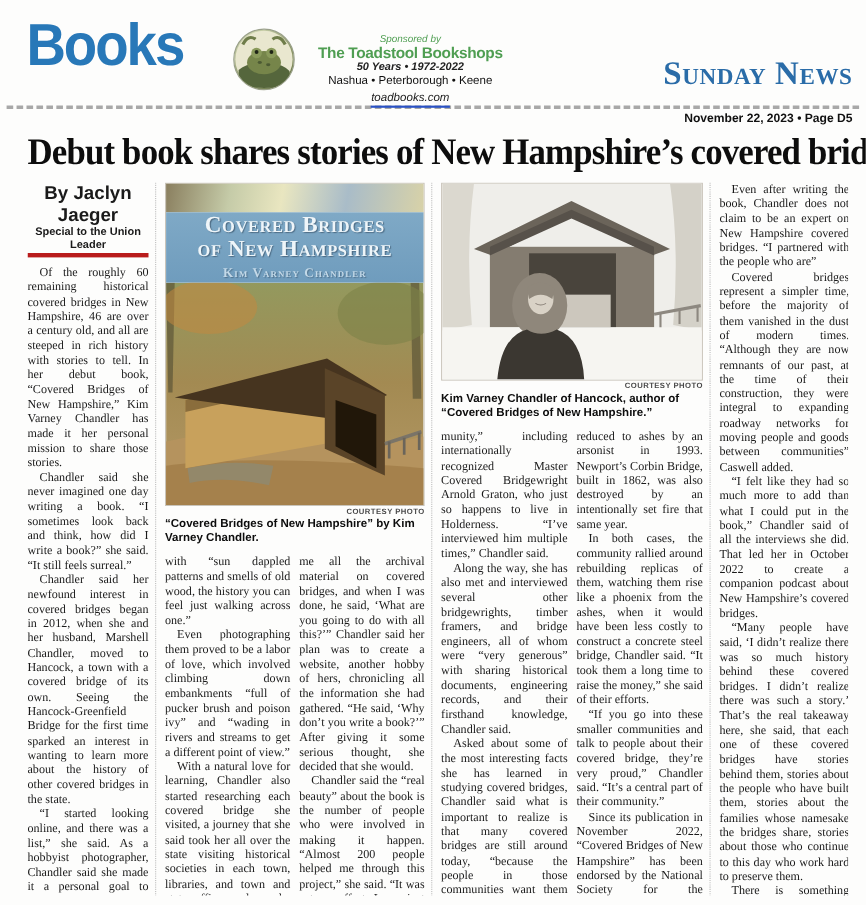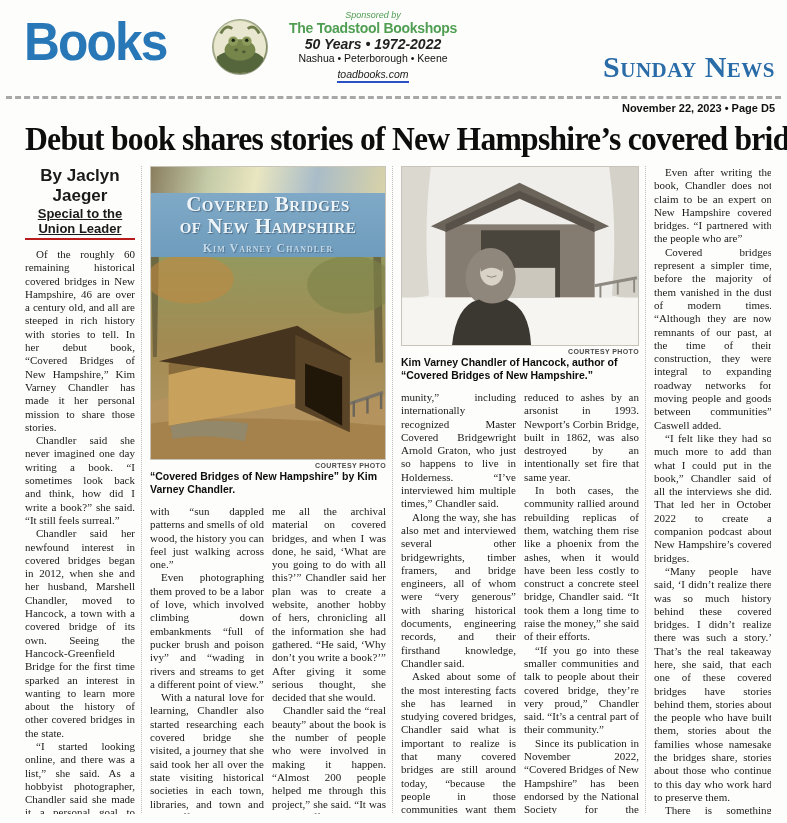--- a/index.html
+++ b/index.html
@@ -12,23 +12,23 @@
     position: absolute; left: 24px; top: 14px;
     font-family: "Liberation Sans", sans-serif; font-weight: bold;
     font-size: 54px; line-height: 1; letter-spacing: -2px; color: #2878b8;
     transform: scaleX(0.92); transform-origin: left;
   }
   .sponsor { position: absolute; left: 212px; top: 10px; display: flex; align-items: center; gap: 10px; }
   .toad-logo { width: 56px; height: 56px; border-radius: 50%; overflow: hidden; flex: 0 0 auto;
     background: radial-gradient(circle at 40% 35%, #f2edd6 0%, #cdd4ae 35%, #7d8a58 70%, #39452c 100%);
     border: 1px solid #9aa08a; }
   .sponsor-text { text-align: center; font-family: "Liberation Sans", sans-serif; width: 190px; }
-  .sponsored-by { font-size: 9px; font-style: italic; color: #4f9e52; }
+  .sponsored-by { font-size: 9px; font-style: italic; color: #4f9e52; margin-top: 20px; }
   .sponsor-name { font-size: 14px; font-weight: bold; color: #4f9e52; letter-spacing: -0.3px; }
-  .sponsor-years { font-size: 14px; font-style: italic; font-weight: bold; color: #222; }
+  .sponsor-years { font-size: 10px; font-style: italic; font-weight: bold; color: #222; }
   .sponsor-locations { font-size: 10.5px; font-weight: normal; color: #111; }
   .sponsor-website { font-size: 10.5px; font-style: italic; color: #222; display: inline-block;
     border-bottom: 2px solid #2a51c4; padding-bottom: 1px; }
   .masthead {
     position: absolute; right: 12px; top: 52px;
     font-family: "Liberation Serif", serif; font-weight: bold; font-variant-caps: small-caps;
     font-size: 30px; line-height: 1; color: #2a6ca8; letter-spacing: 0.5px;
   }
   .rule-dashed { border-top: 3px dashed #a8a8a8; margin: 0 6px; }
   .dateline-row { text-align: right; padding: 3px 12px 0 0;
@@ -47,22 +47,22 @@
     display: grid; grid-template-columns: 117px 243px 245px 118px; gap: 8px;
     margin: 4px 16px 0 25px; height: 648px; overflow: hidden;
   }
   .sep-right { border-right: 1px dotted #bdbdbd; padding-right: 6px; }
 
   .article-text p { font-size: 11px; line-height: 13.3px; text-align: justify; text-indent: 11px; }
   .article-text p.cont { text-indent: 0; }
 
   .byline { text-align: center; margin-bottom: 8px; }
   .byline-author { font-family: "Liberation Sans", sans-serif; font-weight: bold; font-size: 17px; }
-  .byline-credit { font-family: "Liberation Sans", sans-serif; font-weight: bold; font-size: 13px;
-    display: inline-block; border-bottom: 2px solid #b91c1c; padding: 0 2px 2px; text-decoration: underline; }
+  .byline-credit { font-family: "Liberation Sans", sans-serif; font-weight: bold; font-size: 10px;
+    display: inline-block; border-bottom: 4px solid #b91c1c; padding: 0 2px 2px; }
 
   .twocol { display: flex; gap: 8px; overflow: hidden; }
   .twocol .subcol { flex: 1 1 0; min-width: 0; }
 
   figure { margin: 0; }
   .photo-credit { font-family: "Liberation Sans", sans-serif; font-weight: bold; font-size: 7px;
     color: #4a4a4a; text-align: right; letter-spacing: 0.4px; margin-top: 2px; }
   .figure-caption { font-family: "Liberation Sans", sans-serif; font-weight: bold; font-size: 10.5px;
     line-height: 12.5px; color: #0d0d0d; margin: 1px 0 10px; }
 

